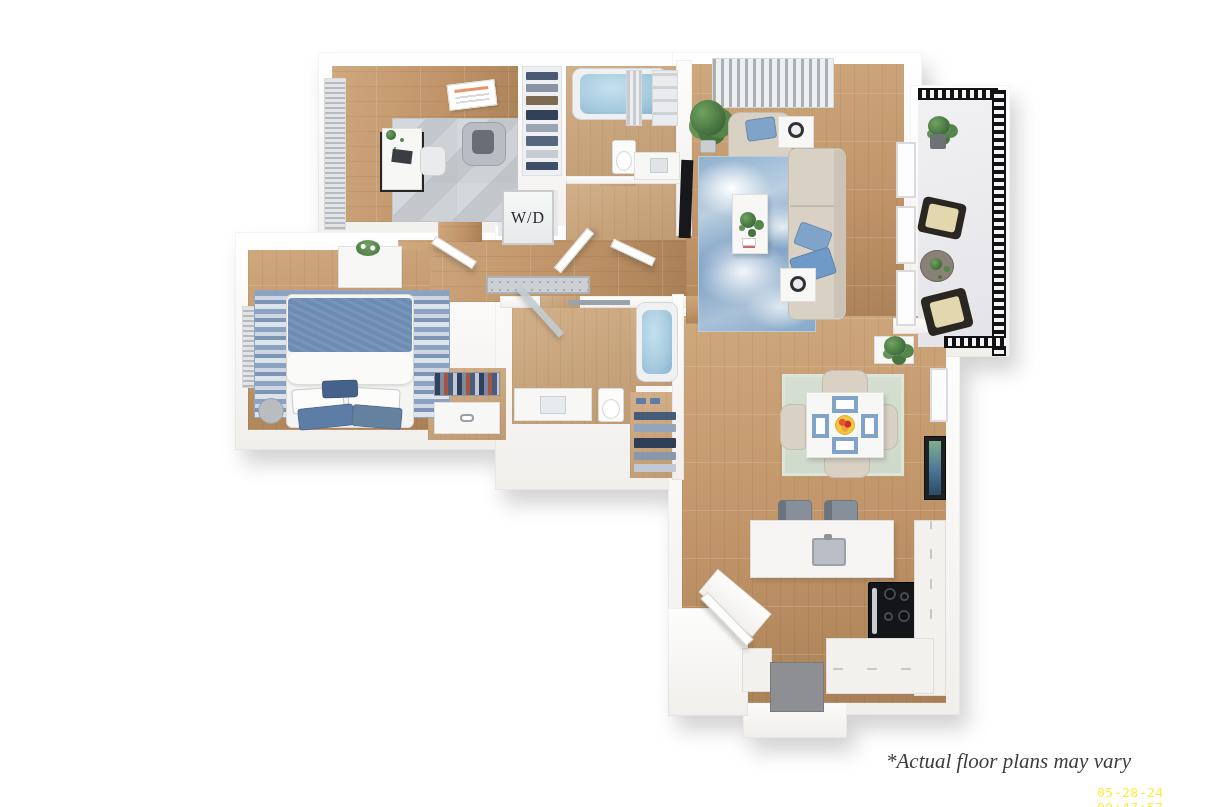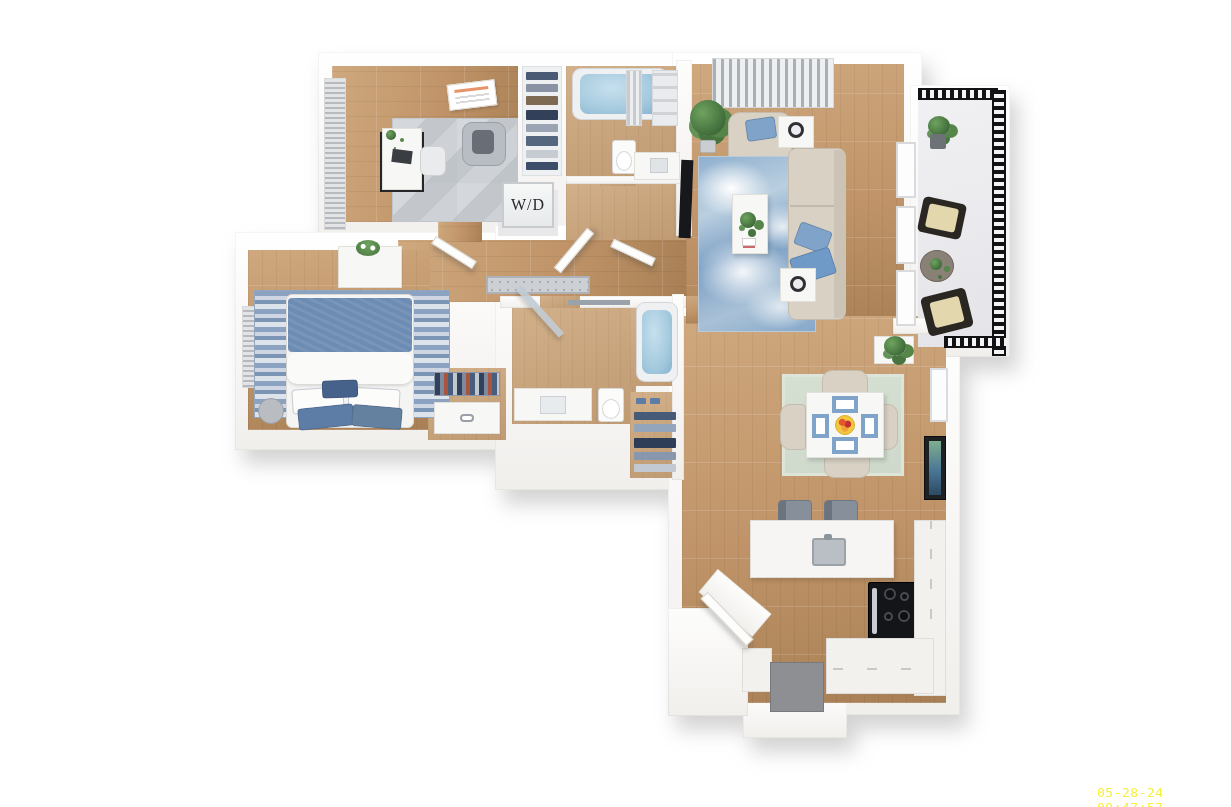--- a/index.html
+++ b/index.html
@@ -150,21 +150,21 @@
   <div class="abs shelf-stack" style="left:526px;top:162px;width:32px;height:8px;background:#3d4e6a;"></div>
 
   <div class="abs tub-rim" style="left:572px;top:68px;width:96px;height:52px;"></div>
   <div class="abs water" style="left:580px;top:74px;width:80px;height:40px;"></div>
   <div class="abs curtain" style="left:626px;top:70px;width:16px;height:56px;"></div>
   <div class="abs" style="left:652px;top:70px;width:26px;height:56px;background:repeating-linear-gradient(0deg,#e9ebee 0 10px,#cfd3d8 10px 13px);border:1px solid #d6d9dc;"></div>
   <div class="abs toilet" style="left:612px;top:140px;width:24px;height:34px;"></div>
   <div class="abs white-f" style="left:634px;top:152px;width:46px;height:28px;"></div>
   <div class="abs" style="left:650px;top:158px;width:18px;height:15px;background:#e0e4e7;border:1px solid #c8ccd0;"></div>
 
-  <div class="abs wd-unit" style="left:502px;top:182px;width:52px;height:46px;">
+  <div class="abs wd-unit" style="left:502px;top:190px;width:52px;height:55px;">
     <span class="wd-label">W/D</span>
   </div>
 
   <div class="abs rug-hall" style="left:486px;top:276px;width:104px;height:18px;"></div>
   <div class="abs door" style="left:430px;top:248px;width:48px;height:9px;transform:rotate(32deg);"></div>
   <div class="abs door" style="left:548px;top:246px;width:52px;height:9px;transform:rotate(-50deg);"></div>
   <div class="abs door" style="left:610px;top:248px;width:46px;height:9px;transform:rotate(25deg);"></div>
 
   <div class="abs blinds" style="left:242px;top:306px;width:18px;height:82px;"></div>
   <div class="abs white-f" style="left:338px;top:246px;width:64px;height:42px;"></div>
@@ -266,14 +266,15 @@
   <div class="abs burner" style="left:898px;top:610px;width:12px;height:12px;"></div>
   <div class="abs cab ticks-v" style="left:914px;top:520px;width:32px;height:176px;"></div>
   <div class="abs cab ticks-h" style="left:826px;top:638px;width:108px;height:56px;"></div>
   <div class="abs cab" style="left:742px;top:648px;width:30px;height:44px;"></div>
 
   <div class="abs door" style="left:694px;top:614px;width:66px;height:10px;transform:rotate(46deg);"></div>
   <div class="abs" style="left:770px;top:662px;width:54px;height:50px;background:var(--mat_gray);border:1px solid #77797d;"></div>
 
  </div>
 
+ <div class="abs disclaimer" style="left:886px;top:749px;">*Actual floor plans may vary</div>
  <div class="abs timestamp" style="left:1097px;top:785px;">05-28-24 09:47:57</div>
 </div>
 
 </body></html>

